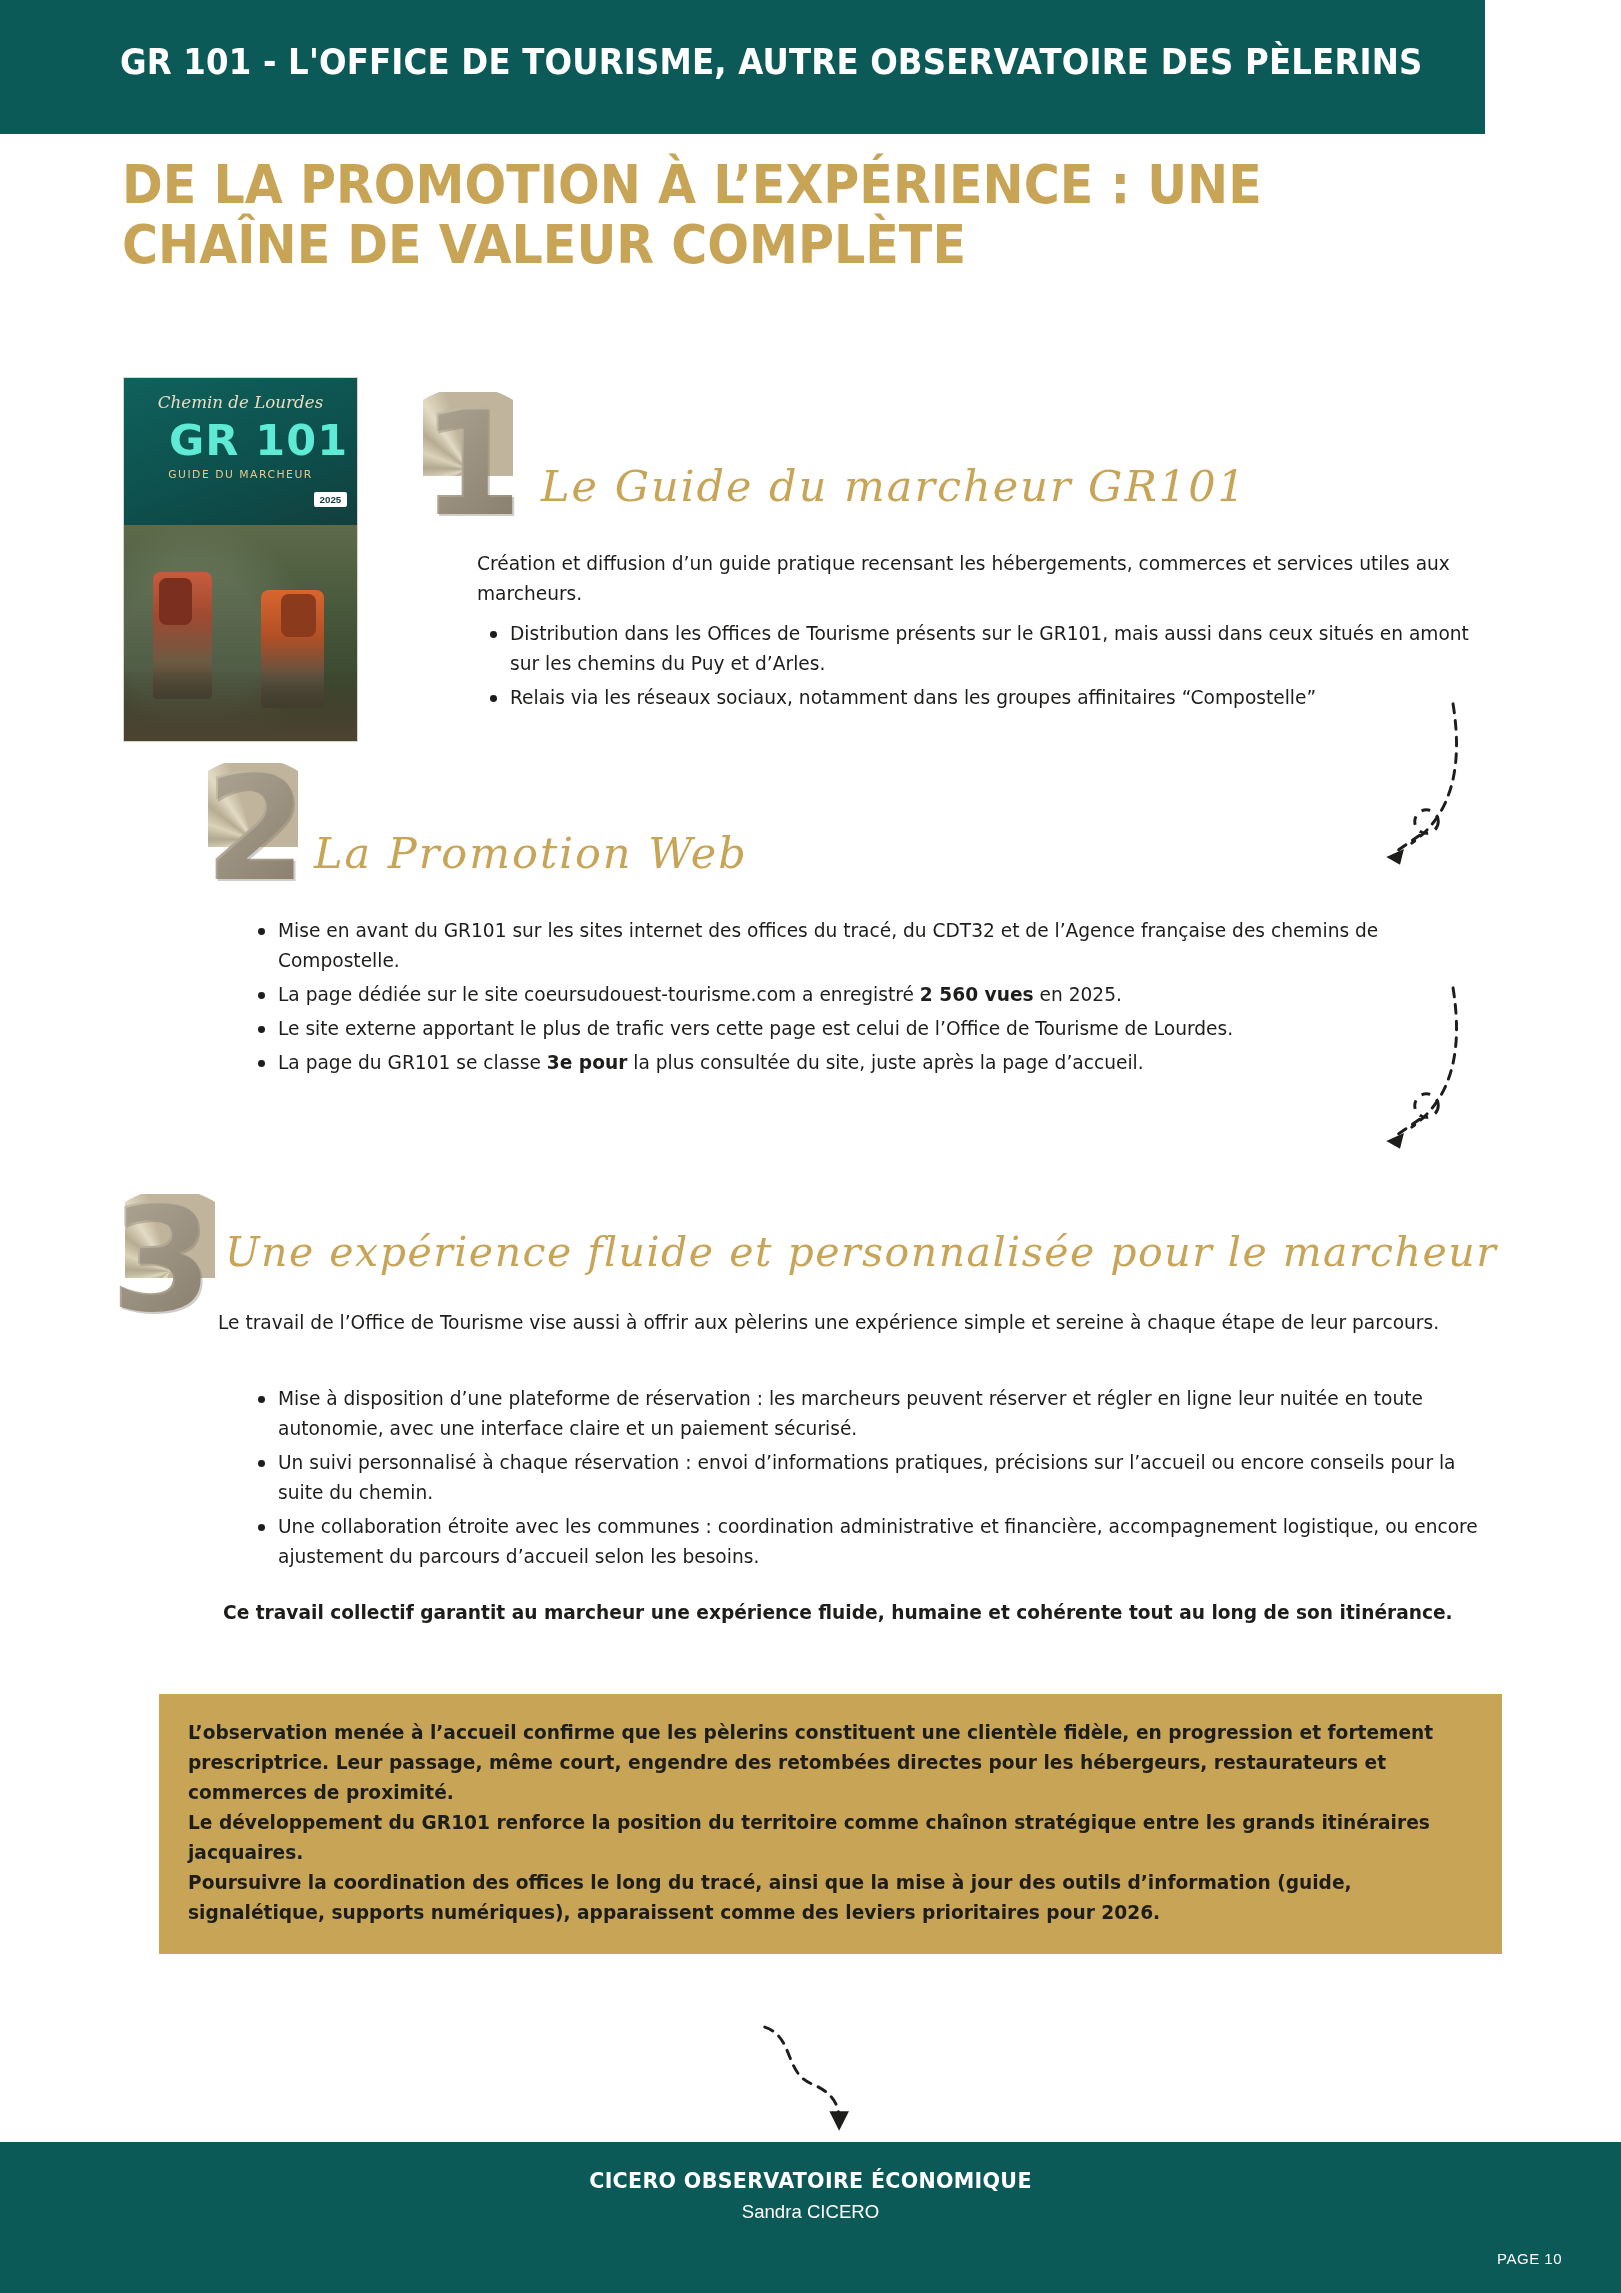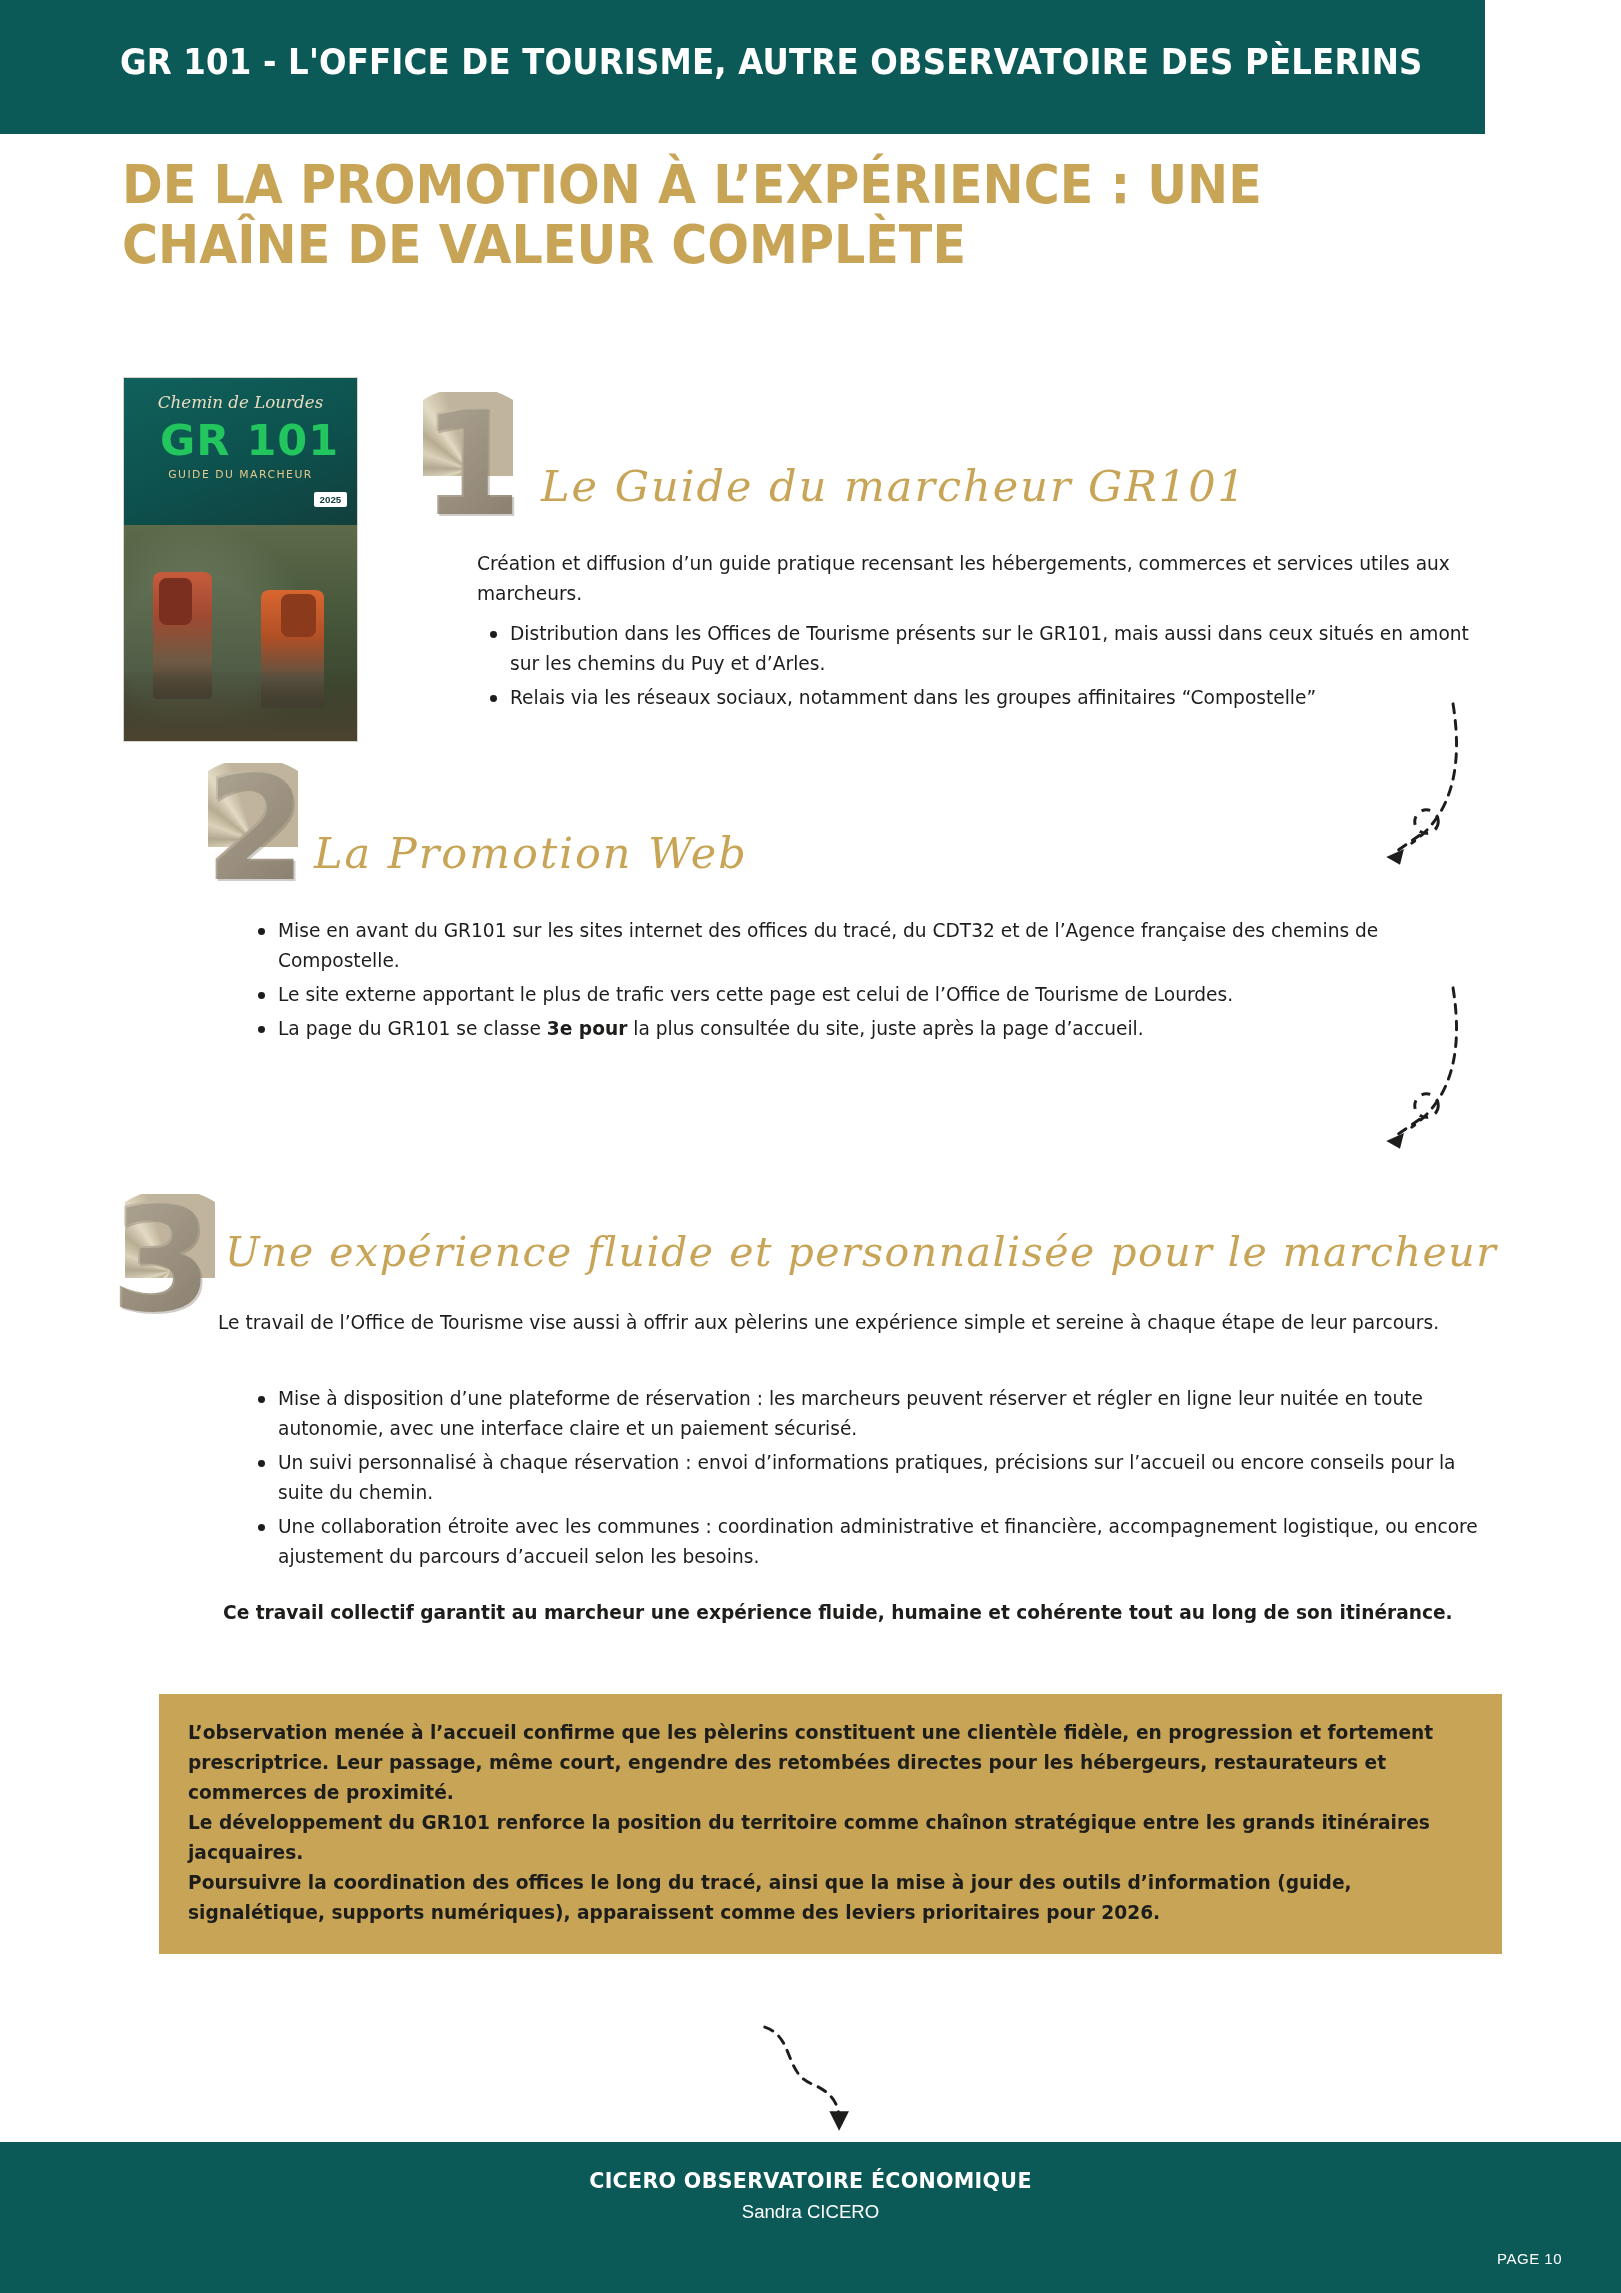--- a/index.html
+++ b/index.html
@@ -75,24 +75,25 @@
     top: 13.7px; left: 0; right: 0;
     text-align: center;
     font-family: "DejaVu Serif", serif;
     font-style: italic;
     font-size: 16.7px;
     color: #e9dcc0;
   }
   .cover-gr {
     position: absolute;
     top: 37px; left: 0; right: 0;
+    text-align: center;
     font-family: "DejaVu Sans", sans-serif;
     font-weight: bold;
     font-size: 43px;
-    color: #22c55e;
+    color: #5eead4;
     letter-spacing: 1px;
     padding-left: 36px;
   }
   .cover-sub {
     position: absolute;
     top: 90px; left: 0; right: 0;
     text-align: center;
     font-family: "DejaVu Sans", sans-serif;
     font-size: 10.8px;
     letter-spacing: 1.5px;
@@ -317,20 +318,21 @@
   <path d="M78 142 L 52 160" fill="none" stroke="#1d1d1b" stroke-width="3" stroke-dasharray="9 8" stroke-linecap="round"></path>
   <path d="M44 164 L 62 156 L 58 172 Z" fill="#1d1d1b"></path>
 </svg>
 
 <div class="shell shell-2"></div>
 <div class="step-num step-2">2</div>
 <div class="script script-2">La Promotion Web</div>
 
 <ul class="bullets" style="left:245px; top:916px; width:1215px;">
   <li>Mise en avant du GR101 sur les sites internet des offices du tracé, du CDT32 et de l’Agence française des chemins de Compostelle.</li>
+  <li><span>La page dédiée sur le site coeursudouest-tourisme.com a enregistré <b>2 560 vues</b> en 2025.</span></li>
   <li>Le site externe apportant le plus de trafic vers cette page est celui de l’Office de Tourisme de Lourdes.</li>
   <li><span>La page du GR101 se classe <b>3e pour</b> la plus consultée du site, juste après la page d’accueil.</span></li>
 </ul>
 
 <svg class="arrow-svg" style="left:1343px; top:980px;" width="118" height="206" viewBox="0 0 120 210">
   <path d="M112 8 C 122 70, 112 120, 70 150" fill="none" stroke="#1d1d1b" stroke-width="3" stroke-dasharray="9 8" stroke-linecap="round"></path>
   <circle cx="85" cy="128" r="12" fill="none" stroke="#1d1d1b" stroke-width="3" stroke-dasharray="9 8"></circle>
   <path d="M78 142 L 52 160" fill="none" stroke="#1d1d1b" stroke-width="3" stroke-dasharray="9 8" stroke-linecap="round"></path>
   <path d="M44 164 L 62 156 L 58 172 Z" fill="#1d1d1b"></path>
 </svg>

